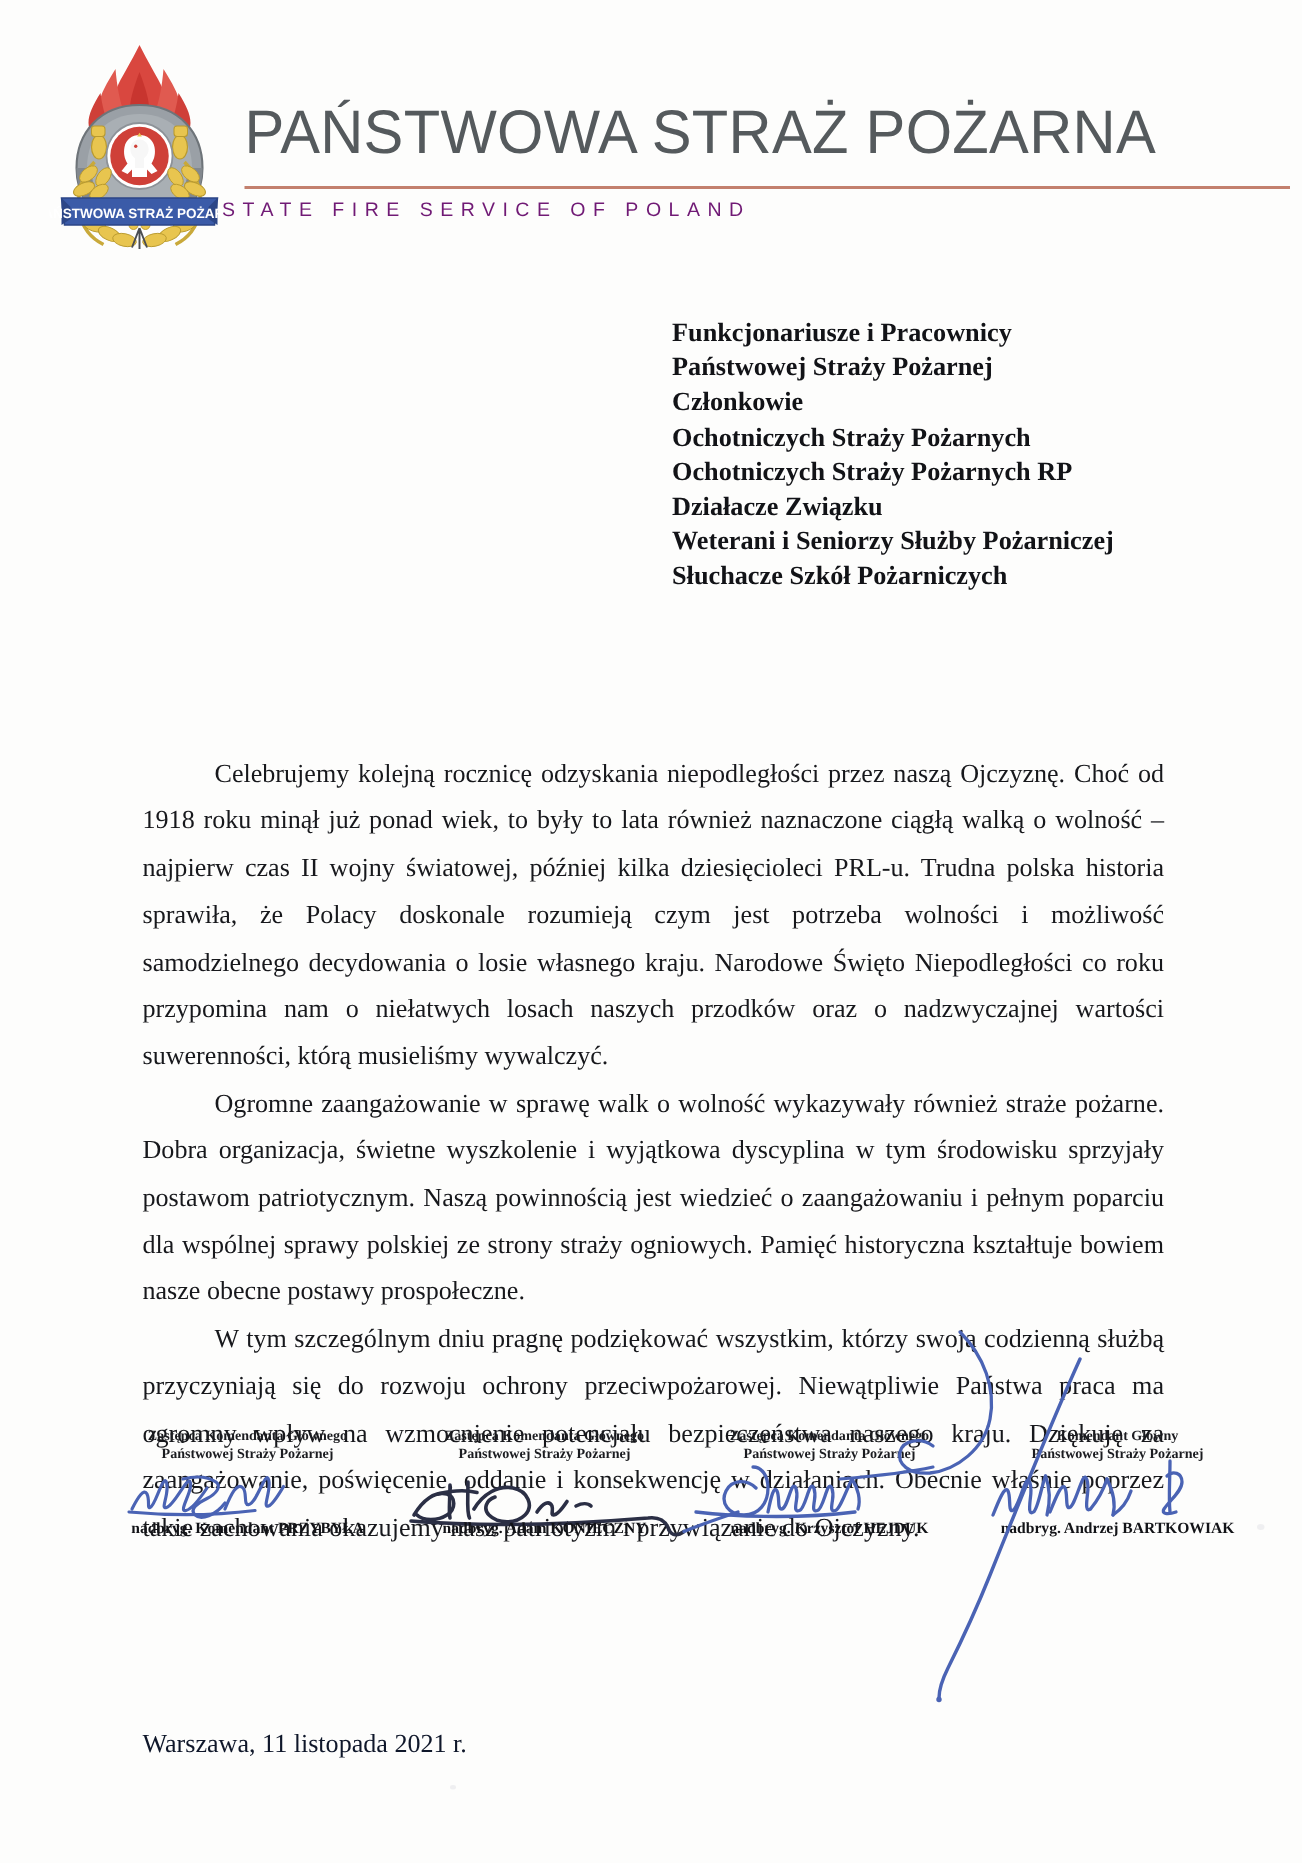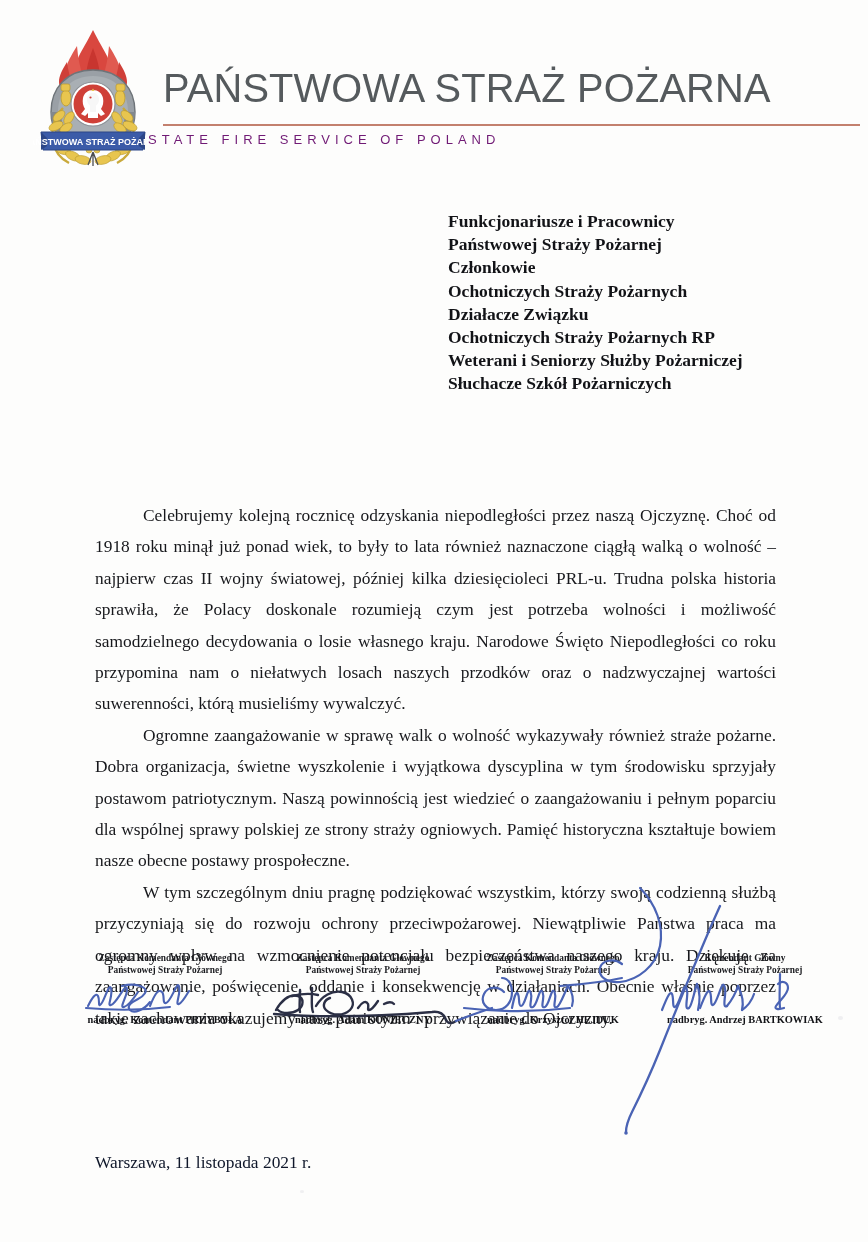--- a/index.html
+++ b/index.html
@@ -235,22 +235,22 @@
     </div>
     <div class="rule"></div>
     <div class="org-subtitle">STATE FIRE SERVICE OF POLAND</div>
   </div>
 
   <div class="addressee">
     <div>Funkcjonariusze i Pracownicy</div>
     <div>Państwowej Straży Pożarnej</div>
     <div>Członkowie</div>
     <div>Ochotniczych Straży Pożarnych</div>
+    <div>Ochotniczych Straży Pożarnych RP</div>
     <div>Działacze Związku</div>
-    <div>Ochotniczych Straży Pożarnych RP</div>
     <div>Weterani i Seniorzy Służby Pożarniczej</div>
     <div>Słuchacze Szkół Pożarniczych</div>
   </div>
 
   <div class="body-text">
     <p>Celebrujemy kolejną rocznicę odzyskania niepodległości przez naszą Ojczyznę. Choć od 1918 roku minął już ponad wiek, to były to lata również naznaczone ciągłą walką o wolność – najpierw czas II wojny światowej, później kilka dziesięcioleci PRL-u. Trudna polska historia sprawiła, że Polacy doskonale rozumieją czym jest potrzeba wolności i możliwość samodzielnego decydowania o losie własnego kraju. Narodowe Święto Niepodległości co roku przypomina nam o niełatwych losach naszych przodków oraz o nadzwyczajnej wartości suwerenności, którą musieliśmy wywalczyć.</p>
     <p>Ogromne zaangażowanie w sprawę walk o wolność wykazywały również straże pożarne. Dobra organizacja, świetne wyszkolenie i wyjątkowa dyscyplina w tym środowisku sprzyjały postawom patriotycznym. Naszą powinnością jest wiedzieć o zaangażowaniu i pełnym poparciu dla wspólnej sprawy polskiej ze strony straży ogniowych. Pamięć historyczna kształtuje bowiem nasze obecne postawy prospołeczne.</p>
     <p>W tym szczególnym dniu pragnę podziękować wszystkim, którzy swoją codzienną służbą przyczyniają się do rozwoju ochrony przeciwpożarowej. Niewątpliwie Państwa praca ma ogromny wpływ na wzmocnienie potencjału bezpieczeństwa naszego kraju. Dziękuję za zaangażowanie, poświęcenie, oddanie i konsekwencję w działaniach. Obecnie właśnie poprzez takie zachowania okazujemy nasz patriotyzm i przywiązanie do Ojczyzny.</p>
   </div>
 

